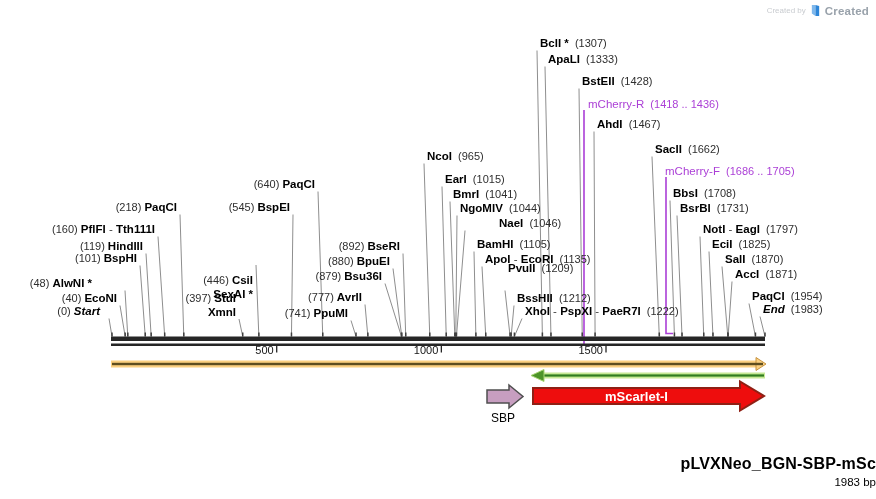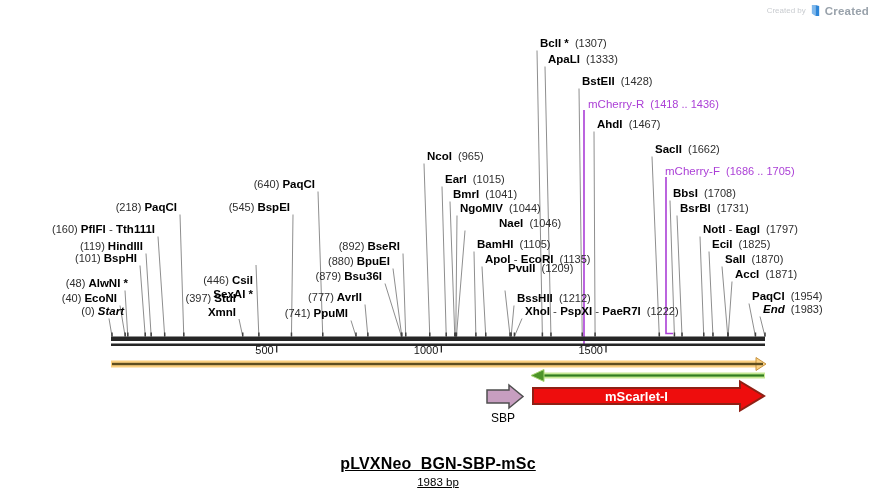--- a/index.html
+++ b/index.html
@@ -8,21 +8,21 @@
   svg{position:absolute;left:0;top:0;}
   .lbl{position:absolute;white-space:nowrap;font-size:11.5px;line-height:13.5px;color:#000;}
   .lbl.r{text-align:right;}
   .lbl .nm{font-weight:bold;color:#000;}
   .lbl .nm.it{font-style:italic;}
   .lbl .pos{font-weight:normal;color:#2e2e2e;font-size:11px;}
   .lbl .dash{font-weight:normal;color:#3c3c3c;}
   .lbl.primer{font-weight:normal;}
   .rnum{position:absolute;font-size:11px;color:#141414;white-space:nowrap;}
   .featlbl{position:absolute;white-space:nowrap;transform:translateX(-50%);}
-  .title-block{position:absolute;left:0;right:0;top:455px;text-align:center;color:#000;text-decoration:underline;}
+  .title-block{position:absolute;left:0;right:0;top:455px;text-align:right;color:#000;}
   .t1{font-size:16px;font-weight:bold;letter-spacing:.2px;}
   .t2{font-size:11.5px;margin-top:3px;}
   .credit{position:absolute;top:4px;right:7px;display:flex;align-items:center;gap:4px;}
   .credit .cb{font-size:8px;color:#c9ccd0;}
   .credit .sg{font-size:11.5px;font-weight:600;color:#99a2ab;letter-spacing:.2px;}
 </style>
 </head>
 <body>
 
 <div class="canvas">
@@ -124,27 +124,27 @@
       <rect x="111" y="360.5" width="645" height="7" fill="#FBD080"></rect>
       <polygon points="756,357.5 766,364 756,370.5" fill="#FBD080" stroke="#C89440" stroke-width="1"></polygon>
       <rect x="112" y="362.8" width="651" height="2.4" fill="#5E4E20"></rect>
       <rect x="544" y="372.5" width="221" height="6" fill="#C6E894"></rect>
       <rect x="544" y="374.4" width="220" height="2.2" fill="#2F7C1E"></rect>
       <polygon points="531,375.5 544,369.5 544,381.5" fill="#4C9428" stroke="#A8D472" stroke-width="1"></polygon>
       <polygon points="487,390 509,390 509,385 523,396.5 509,408 509,403 487,403" fill="#C79EC0" stroke="#4F4F4F" stroke-width="1.5" stroke-linejoin="miter"></polygon>
       <polygon points="533,388 740,388 740,381.5 764,396 740,410.5 740,404 533,404" fill="#EE0D0D" stroke="#8F2015" stroke-width="2" stroke-linejoin="miter"></polygon>
     </svg>
   <div id="labels">
-      <div class="lbl r" style="top: 305px; right: 752px;">
+      <div class="lbl r" style="top: 305px; right: 776px;">
         <div><span class="pos">(0)&nbsp;</span><span class="nm it">Start</span></div>
       </div>
       <div class="lbl r" style="top: 292px; right: 759px;">
         <div><span class="pos">(40)&nbsp;</span><span class="nm">EcoNI</span></div>
       </div>
-      <div class="lbl r" style="top: 277px; right: 748px;">
+      <div class="lbl r" style="top: 277px; right: 784px;">
         <div><span class="pos">(48)&nbsp;</span><span class="nm">AlwNI *</span></div>
       </div>
       <div class="lbl r" style="top: 252px; right: 739px;">
         <div><span class="pos">(101)&nbsp;</span><span class="nm">BspHI</span></div>
       </div>
       <div class="lbl r" style="top: 240px; right: 733px;">
         <div><span class="pos">(119)&nbsp;</span><span class="nm">HindIII</span></div>
       </div>
       <div class="lbl r" style="top: 223px; right: 721px;">
         <div><span class="pos">(160)&nbsp;</span><span class="nm">PflFI<span class="dash"> - </span>Tth111I</span></div>

